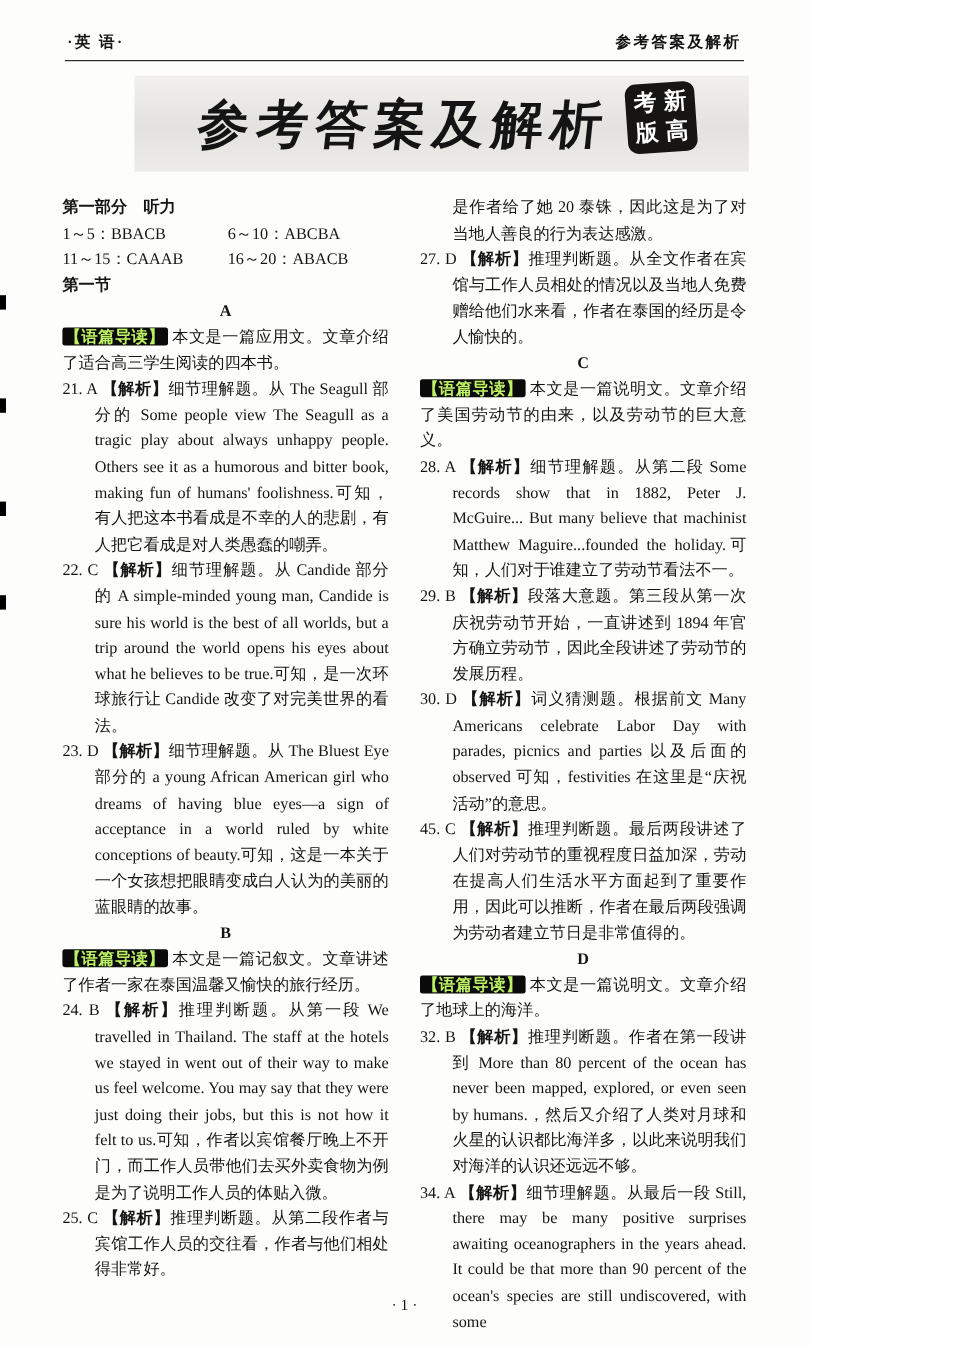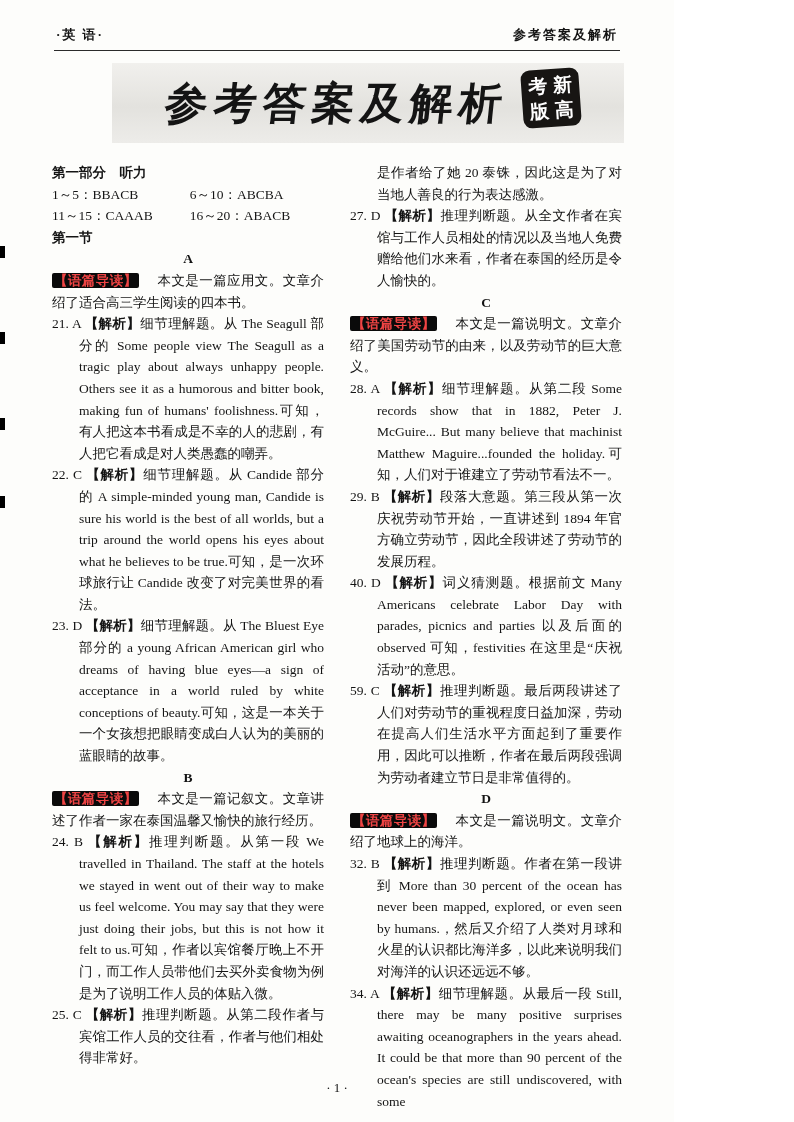--- a/index.html
+++ b/index.html
@@ -30,23 +30,23 @@
 
   .subtitle{margin:14px 0 0;text-align:center;font-size:15px;font-weight:bold;letter-spacing:.5px;}
 
   
   .cols{display:flex;gap:26px;margin:13px 52px 0;}
   .col{flex:1;min-width:0;font-size:13.5px;line-height:1.6;text-align:justify;}
   .blk{margin:0;}
   .heading{font-weight:bold;font-family:"Liberation Sans","DejaVu Sans",sans-serif;}
   .arow .acell:first-child{display:inline-block;width:10.2em;}
   .letter{text-align:center;font-weight:bold;}
-  .gtag{background:#0a0a0a;color:#ef4444;font-weight:bold;
+  .gtag{background:#0a0a0a;color:#bef264;font-weight:bold;
         font-family:"Liberation Sans","DejaVu Sans",sans-serif;
-        padding:0 2px;border-radius:2px;margin-right:18px;}
+        padding:0 2px;border-radius:2px;margin-right:4px;}
   .item{padding-left:2em;text-indent:-2em;}
   .itag{font-weight:bold;font-family:"Liberation Sans","DejaVu Sans",sans-serif;}
   .cont{padding-left:2em;}
 
   .pageno{position:absolute;bottom:26px;left:0;width:100%;text-align:center;font-size:13px;}
 </style>
 </head>
 <body>
 
 <div class="page">
@@ -88,23 +88,23 @@
         <p class="blk item"><span class="inum">24. B </span><span class="itag">【解析】</span><span class="ibody">推理判断题。从第一段 We travelled in Thailand. The staff at the hotels we stayed in went out of their way to make us feel welcome. You may say that they were just doing their jobs, but this is not how it felt to us.可知，作者以宾馆餐厅晚上不开门，而工作人员带他们去买外卖食物为例是为了说明工作人员的体贴入微。</span></p>
         <p class="blk item"><span class="inum">25. C </span><span class="itag">【解析】</span><span class="ibody">推理判断题。从第二段作者与宾馆工作人员的交往看，作者与他们相处得非常好。</span></p>
       </section>
     <section class="col">
         <p class="blk cont">是作者给了她 20 泰铢，因此这是为了对当地人善良的行为表达感激。</p>
         <p class="blk item"><span class="inum">27. D </span><span class="itag">【解析】</span><span class="ibody">推理判断题。从全文作者在宾馆与工作人员相处的情况以及当地人免费赠给他们水来看，作者在泰国的经历是令人愉快的。</span></p>
         <p class="blk letter">C</p>
         <p class="blk guide"><span class="gtag">【语篇导读】</span><span class="gbody">本文是一篇说明文。文章介绍了美国劳动节的由来，以及劳动节的巨大意义。</span></p>
         <p class="blk item"><span class="inum">28. A </span><span class="itag">【解析】</span><span class="ibody">细节理解题。从第二段 Some records show that in 1882, Peter J. McGuire... But many believe that machinist Matthew Maguire...founded the holiday.可知，人们对于谁建立了劳动节看法不一。</span></p>
         <p class="blk item"><span class="inum">29. B </span><span class="itag">【解析】</span><span class="ibody">段落大意题。第三段从第一次庆祝劳动节开始，一直讲述到 1894 年官方确立劳动节，因此全段讲述了劳动节的发展历程。</span></p>
-        <p class="blk item"><span class="inum">40. D </span><span class="itag">【解析】</span><span class="ibody">词义猜测题。根据前文 Many Americans celebrate Labor Day with parades, picnics and parties 以及后面的 observed 可知，festivities 在这里是“庆祝活动”的意思。</span></p>
-        <p class="blk item"><span class="inum">59. C </span><span class="itag">【解析】</span><span class="ibody">推理判断题。最后两段讲述了人们对劳动节的重视程度日益加深，劳动在提高人们生活水平方面起到了重要作用，因此可以推断，作者在最后两段强调为劳动者建立节日是非常值得的。</span></p>
+        <p class="blk item"><span class="inum">30. D </span><span class="itag">【解析】</span><span class="ibody">词义猜测题。根据前文 Many Americans celebrate Labor Day with parades, picnics and parties 以及后面的 observed 可知，festivities 在这里是“庆祝活动”的意思。</span></p>
+        <p class="blk item"><span class="inum">45. C </span><span class="itag">【解析】</span><span class="ibody">推理判断题。最后两段讲述了人们对劳动节的重视程度日益加深，劳动在提高人们生活水平方面起到了重要作用，因此可以推断，作者在最后两段强调为劳动者建立节日是非常值得的。</span></p>
         <p class="blk letter">D</p>
         <p class="blk guide"><span class="gtag">【语篇导读】</span><span class="gbody">本文是一篇说明文。文章介绍了地球上的海洋。</span></p>
-        <p class="blk item"><span class="inum">32. B </span><span class="itag">【解析】</span><span class="ibody">推理判断题。作者在第一段讲到 More than 30 percent of the ocean has never been mapped, explored, or even seen by humans.，然后又介绍了人类对月球和火星的认识都比海洋多，以此来说明我们对海洋的认识还远远不够。</span></p>
+        <p class="blk item"><span class="inum">32. B </span><span class="itag">【解析】</span><span class="ibody">推理判断题。作者在第一段讲到 More than 80 percent of the ocean has never been mapped, explored, or even seen by humans.，然后又介绍了人类对月球和火星的认识都比海洋多，以此来说明我们对海洋的认识还远远不够。</span></p>
         <p class="blk item"><span class="inum">34. A </span><span class="itag">【解析】</span><span class="ibody">细节理解题。从最后一段 Still, there may be many positive surprises awaiting oceanographers in the years ahead. It could be that more than 90 percent of the ocean's species are still undiscovered, with some</span></p>
       </section>
   </main>
 
   <footer class="pageno">· 1 ·</footer>
 </div>
 
 </body></html>

